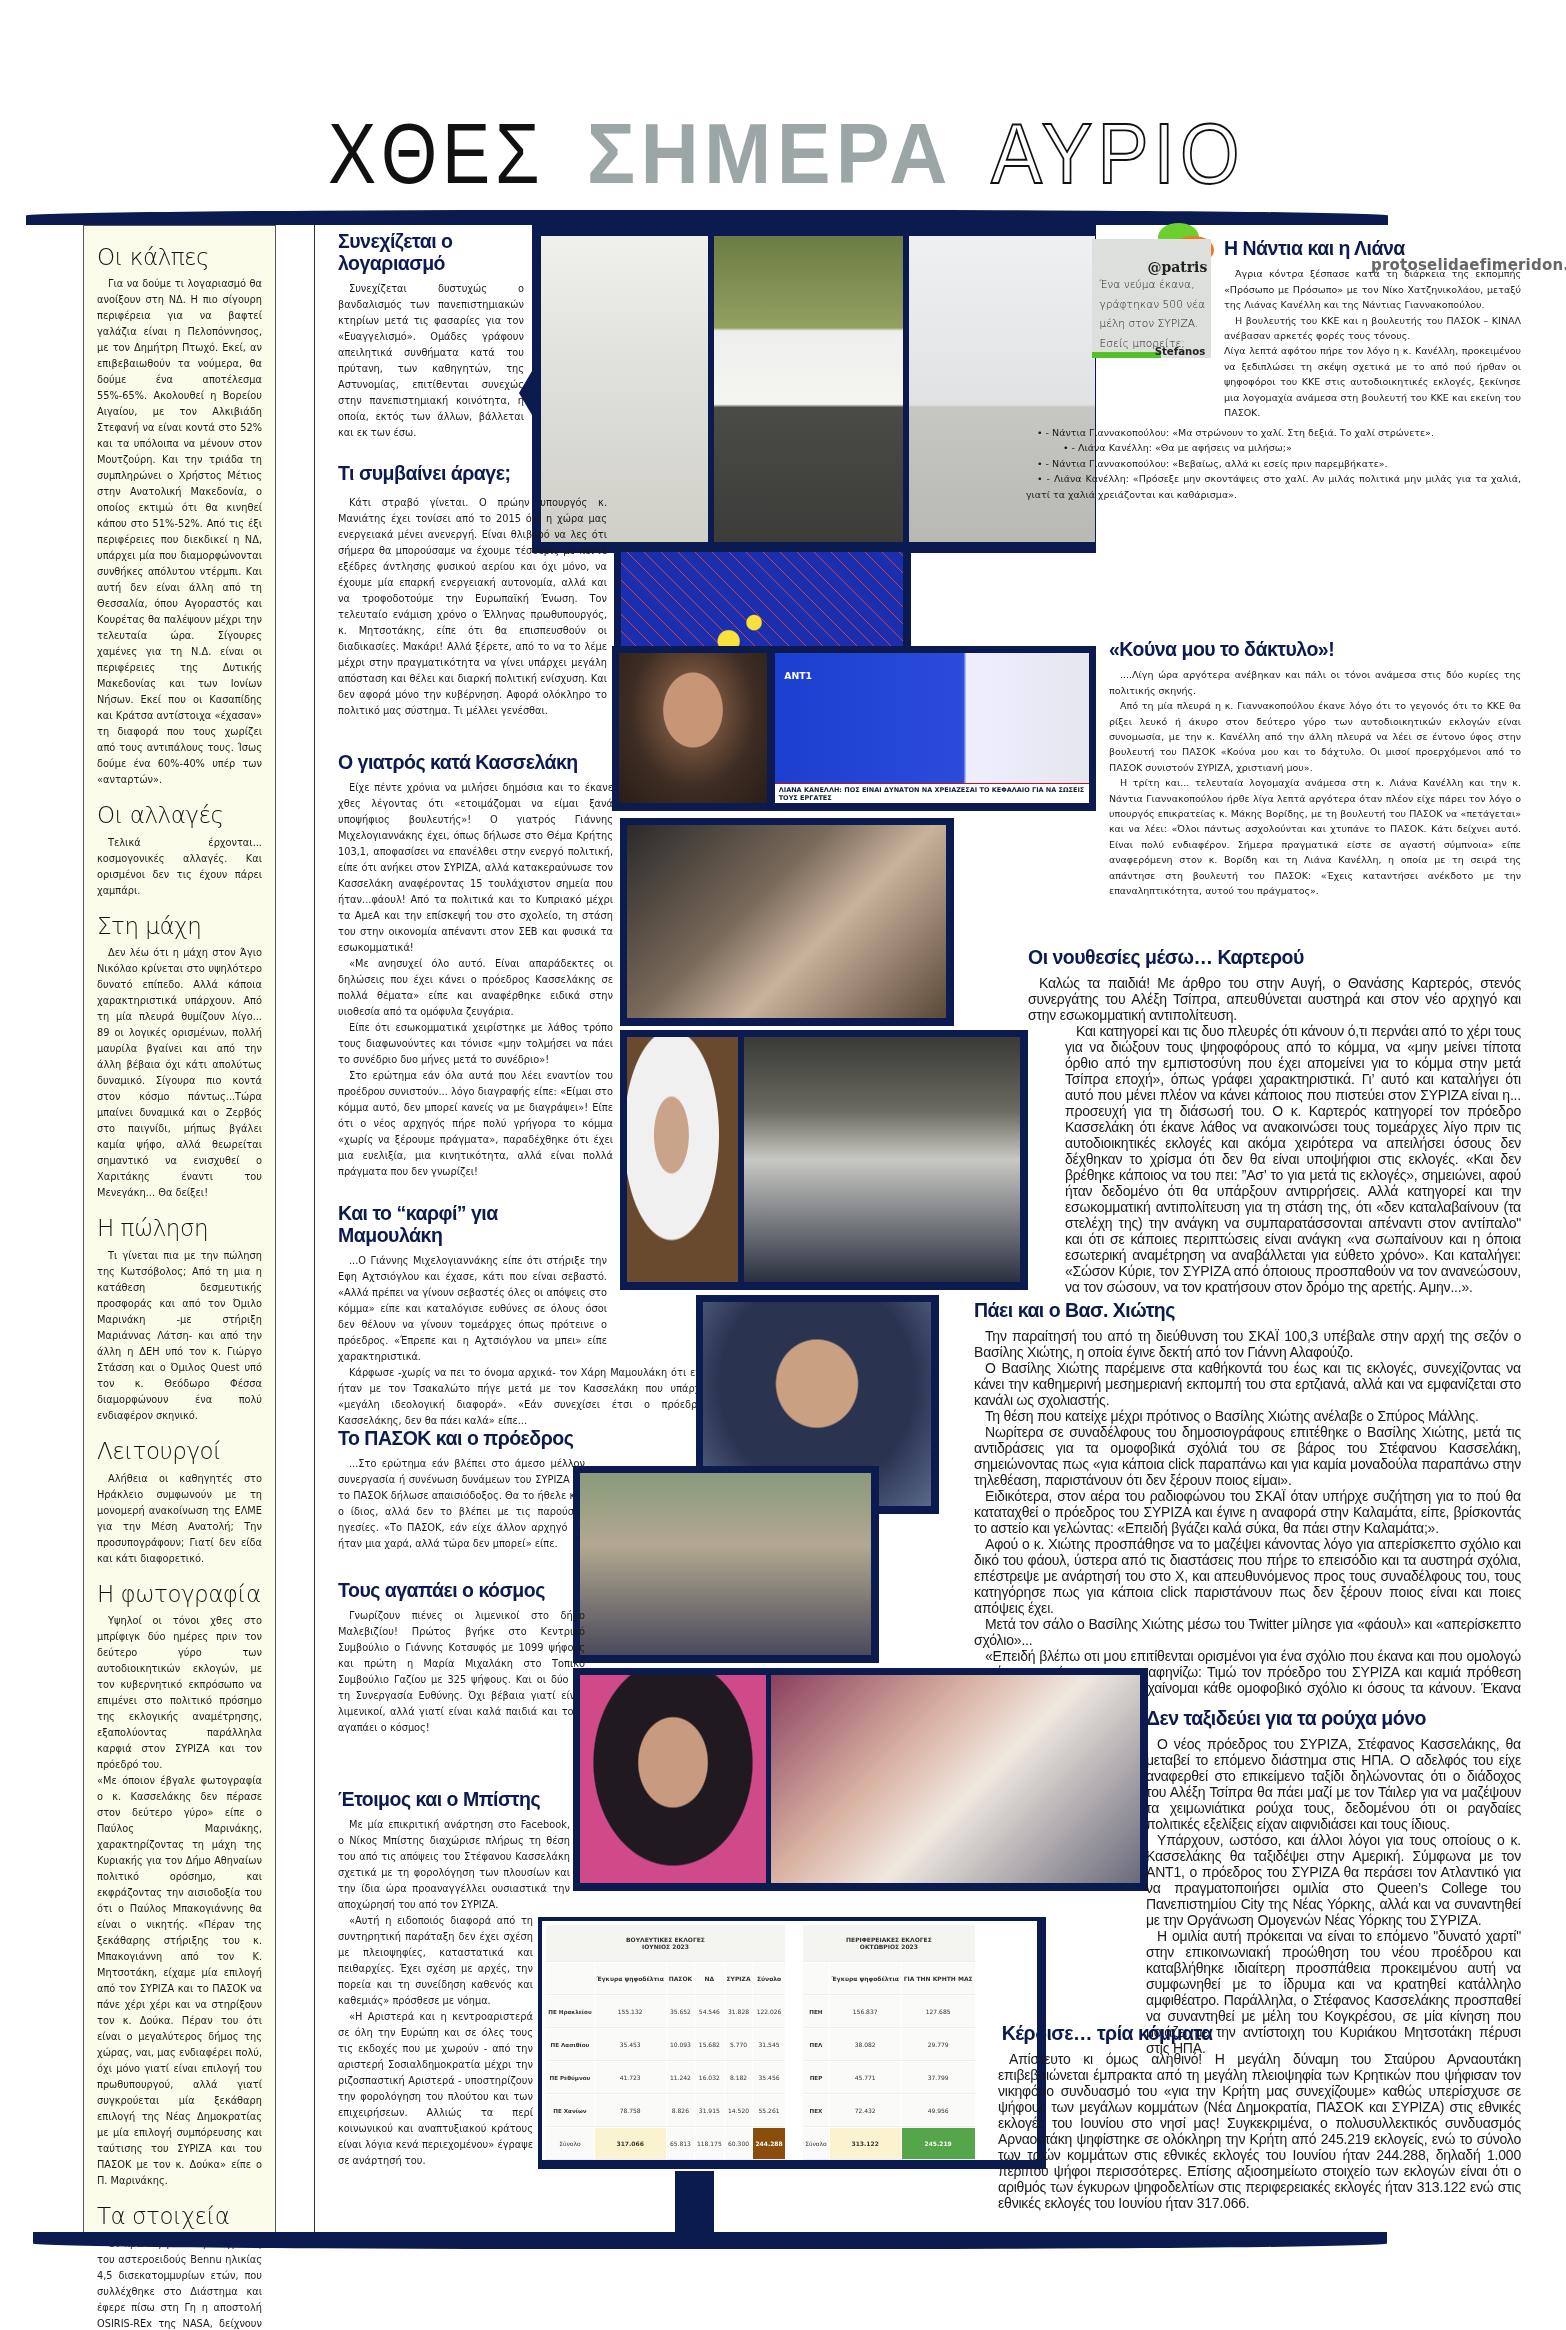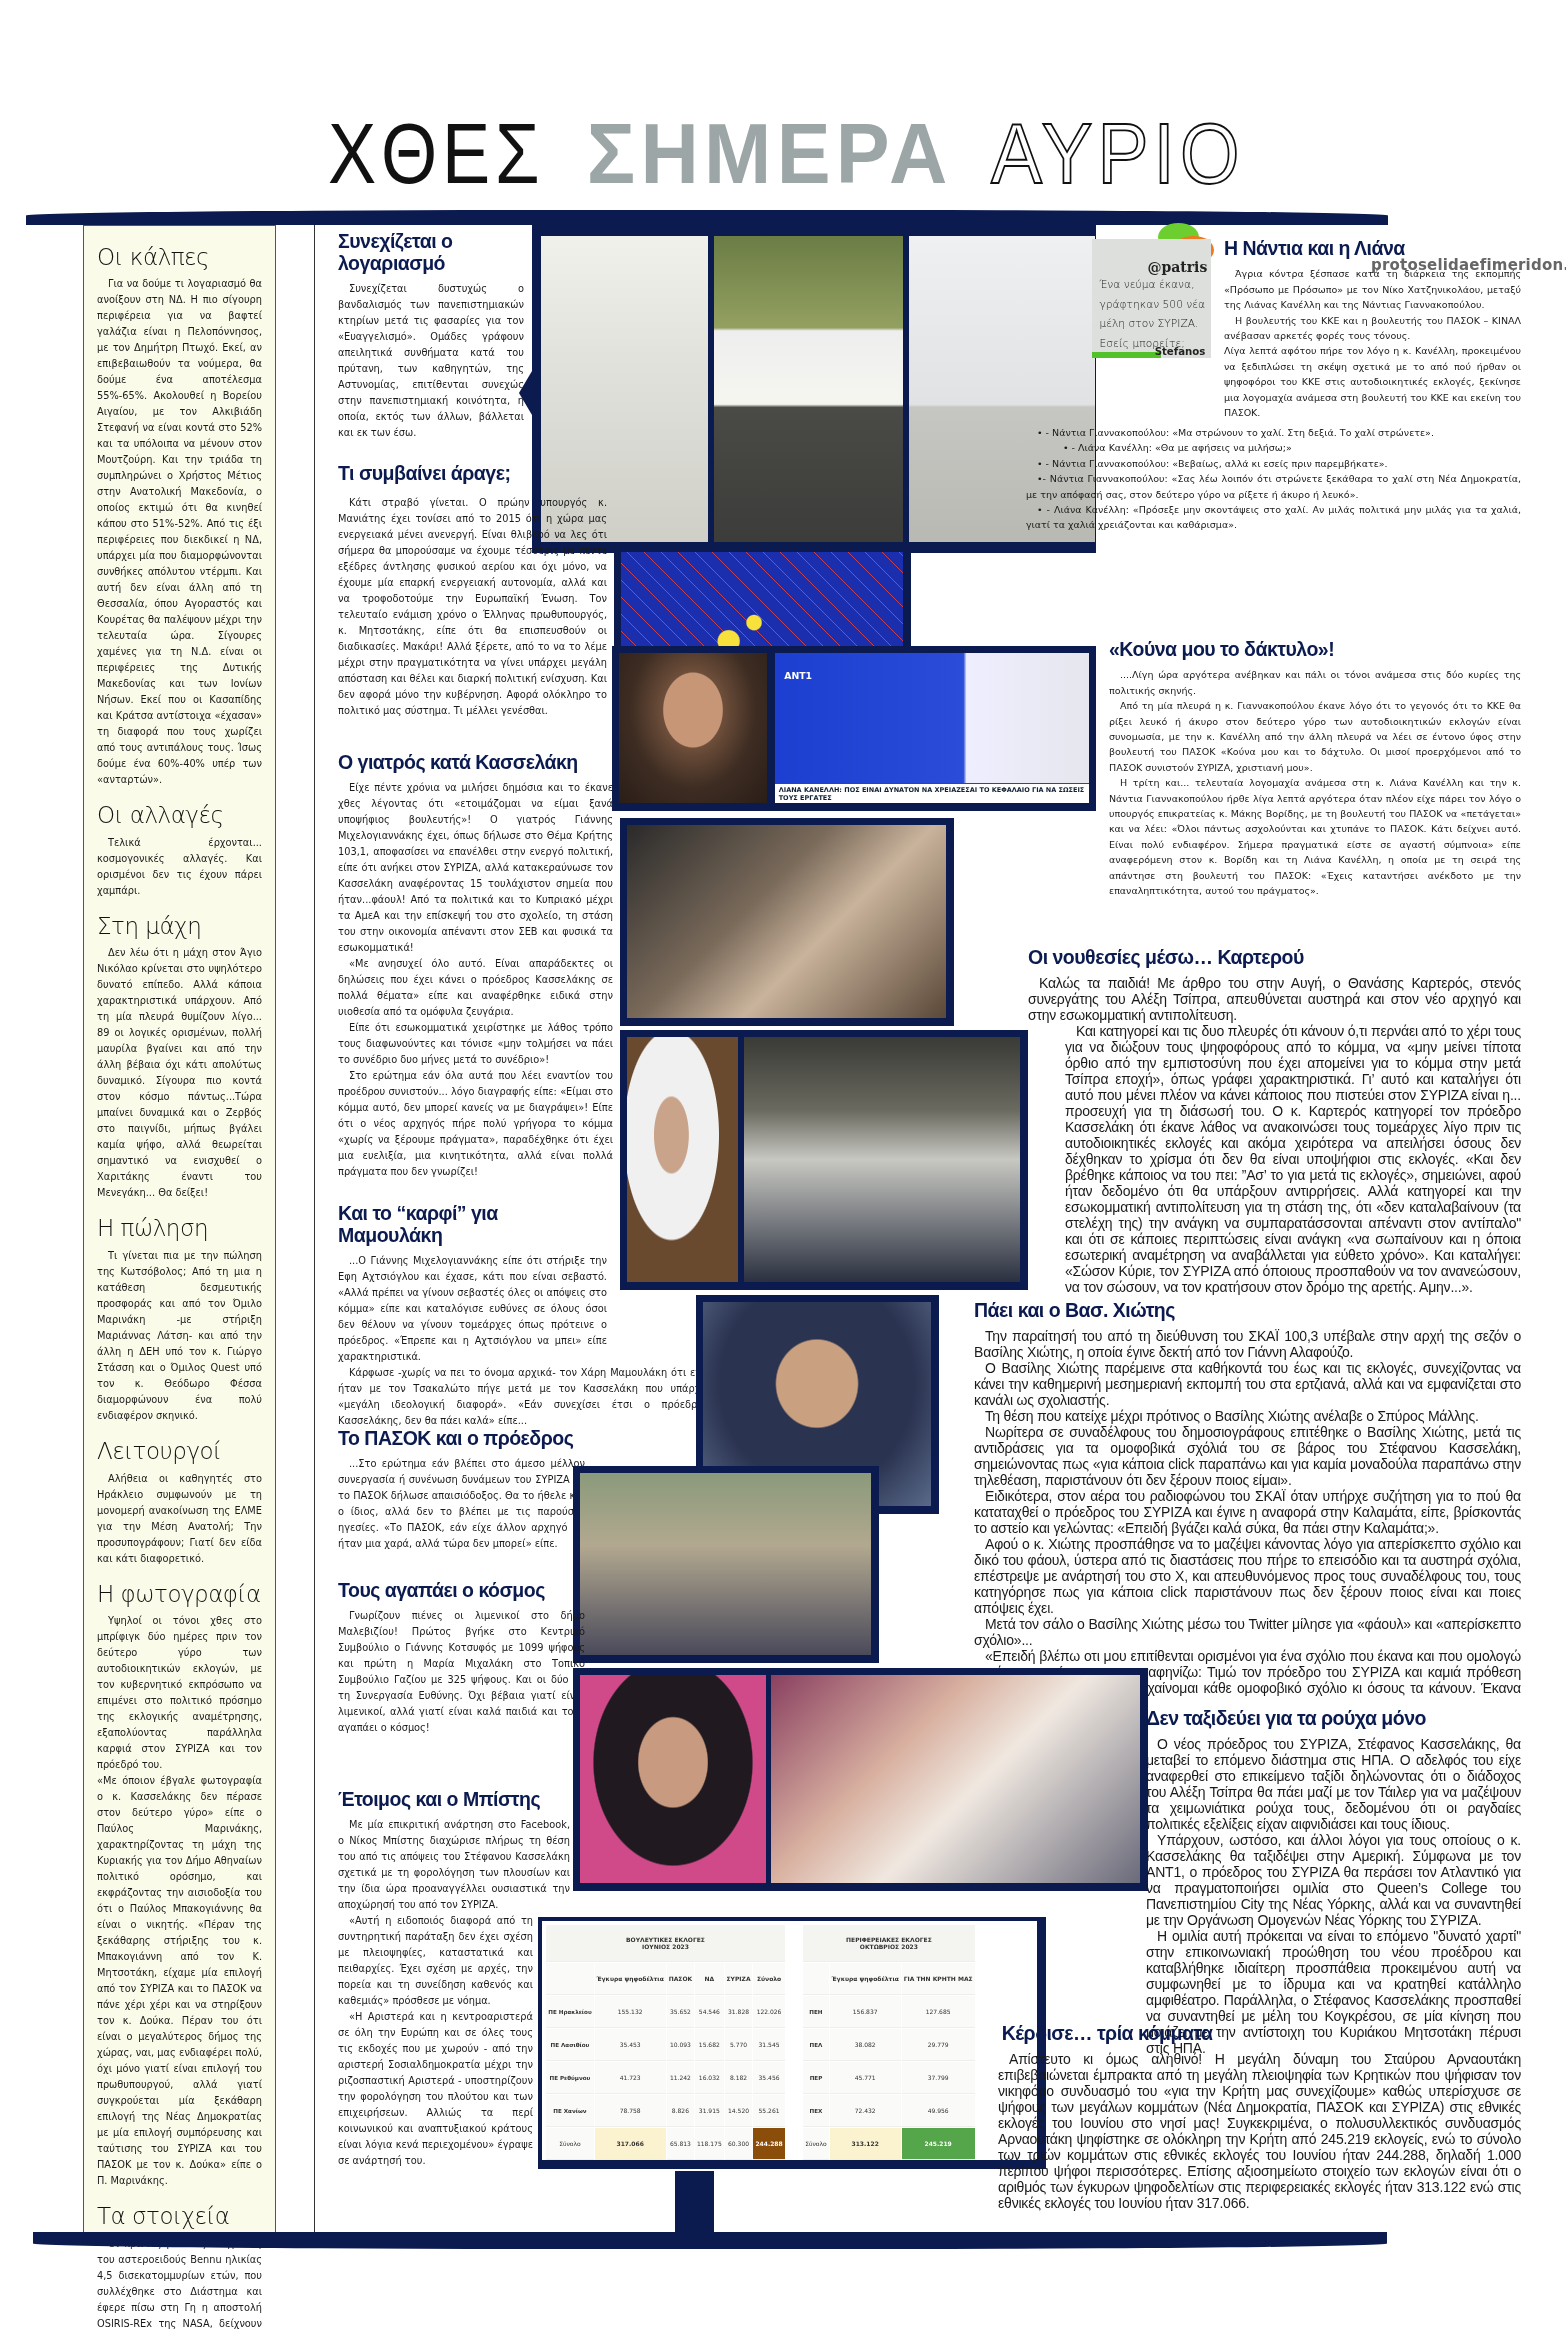--- a/index.html
+++ b/index.html
@@ -163,21 +163,20 @@
 <div class="art" style="left:1224px; top:237px; width:297px;">
   <h3 class="hd">Η Νάντια και η Λιάνα</h3>
   <p class="bd sm">Άγρια κόντρα ξέσπασε κατά τη διάρκεια της εκπομπής «Πρόσωπο με Πρόσωπο» με τον Νίκο Χατζηνικολάου, μεταξύ της Λιάνας Κανέλλη και της Νάντιας Γιαννακοπούλου.</p>
   <p class="bd sm">Η βουλευτής του ΚΚΕ και η βουλευτής του ΠΑΣΟΚ – ΚΙΝΑΛ ανέβασαν αρκετές φορές τους τόνους.</p>
   <p class="bd sm" style="text-indent:0">Λίγα λεπτά αφότου πήρε τον λόγο η κ. Κανέλλη, προκειμένου να ξεδιπλώσει τη σκέψη σχετικά με το από πού ήρθαν οι ψηφοφόροι του ΚΚΕ στις αυτοδιοικητικές εκλογές, ξεκίνησε μια λογομαχία ανάμεσα στη βουλευτή του ΚΚΕ και εκείνη του ΠΑΣΟΚ.</p>
 </div>
 <div class="art" style="left:1026px; top:425px; width:495px;">
   <p class="bd sm">• - Νάντια Γιαννακοπούλου: «Μα στρώνουν το χαλί. Στη δεξιά. Το χαλί στρώνετε».</p>
   <p class="bd sm" style="text-indent:37px">• - Λιάνα Κανέλλη: «Θα με αφήσεις να μιλήσω;»</p>
   <p class="bd sm">• - Νάντια Γιαννακοπούλου: «Βεβαίως, αλλά κι εσείς πριν παρεμβήκατε».</p>
-  <p class="bd sm">•- Νάντια Γιαννακοπούλου: «Σας λέω λοιπόν ότι στρώνετε ξεκάθαρα το χαλί στη Νέα Δημοκρατία, με την απόφασή σας, στον δεύτερο γύρο να ρίξετε ή άκυρο ή λευκό».</p>
   <p class="bd sm">• - Λιάνα Κανέλλη: «Πρόσεξε μην σκοντάψεις στο χαλί. Αν μιλάς πολιτικά μην μιλάς για τα χαλιά, γιατί τα χαλιά χρειάζονται και καθάρισμα».</p>
 </div>
 
 <div class="frame" style="left:612px; top:646px; width:484px; height:165px;padding-left:44px;">
   <div class="photo ph-portrait" style="left:7.4px; top:7.4px; width:148px; height:150px;"></div>
   <div class="photo ph-tv" style="left:163px; top:7.4px; width:314px; height:150px;">
     <div style="position:absolute; left:9.3px; top:16.7px; color:#fff; font-size:9.3px; font-weight:bold;">ANT1</div>
     <div class="ph-tv-caption">ΛΙΑΝΑ ΚΑΝΕΛΛΗ: ΠΟΣ ΕΙΝΑΙ ΔΥΝΑΤΟΝ ΝΑ ΧΡΕΙΑΖΕΣΑΙ ΤΟ ΚΕΦΑΛΑΙΟ ΓΙΑ ΝΑ ΣΩΣΕΙΣ ΤΟΥΣ ΕΡΓΑΤΕΣ</div>
   </div>
 </div>

